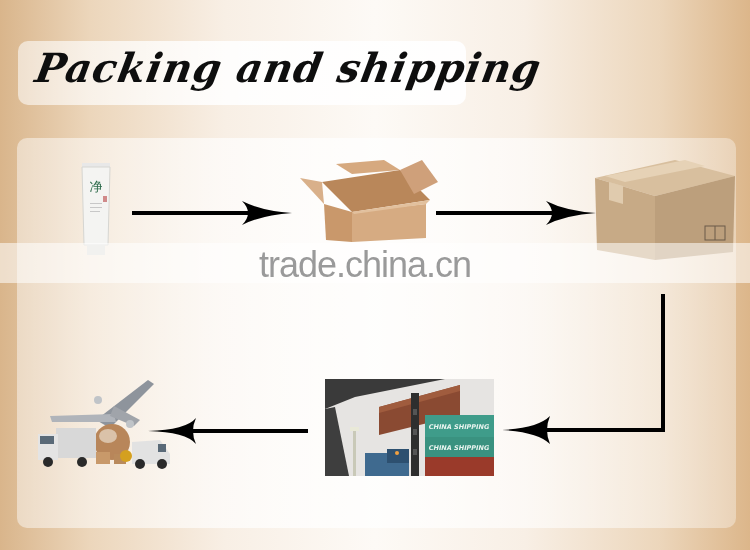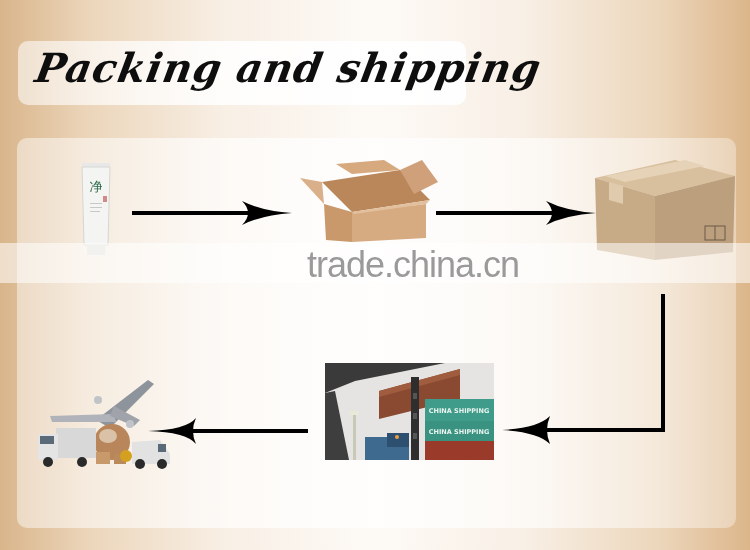--- a/index.html
+++ b/index.html
@@ -23,21 +23,21 @@
     position:absolute; left:17px; top:138px; width:719px; height:390px;
     background: linear-gradient(90deg, rgba(255,255,255,0.45), rgba(255,255,255,0.75) 40%, rgba(255,255,255,0.7) 60%, rgba(255,255,255,0.35));
     border-radius:10px;
   }
   .band {
     position:absolute; left:0; top:243px; width:750px; height:40px;
     background: rgba(255,255,255,0.55);
   }
   .watermark {
     position:absolute; left:259px; top:244px; font-family:"Liberation Sans", sans-serif;
-    font-size:36px; color:#9a9a9a; letter-spacing:-1px;margin-left:48px;
+    font-size:36px; color:#9a9a9a; letter-spacing:-1px;
   }
   .node { position:absolute; }
   .label-hidden { position:absolute; width:1px; height:1px; overflow:hidden; clip:rect(0 0 0 0); }
   svg { display:block; }
 </style>
 </head>
 <body>
 
 <div class="title-box"></div>
 <div class="title-text">Packing and shipping</div>
@@ -102,21 +102,21 @@
 <div class="watermark">trade.china.cn</div>
 
 <div class="node" style="left:500px; top:292px;">
   <svg width="170" height="160" viewBox="0 0 170 160">
     <rect x="161" y="2" width="4" height="138" fill="#000"></rect>
     <rect x="40" y="136" width="125" height="4" fill="#000"></rect>
     <path d="M50 124 Q38 136 2 138 Q38 140 50 152 Q44 138 50 124 Z" fill="#000"></path>
   </svg>
 </div>
 
-<div class="node" style="left:325px; top:363px;">
+<div class="node" style="left:325px; top:379px;font-style:italic;">
   <svg width="169" height="97" viewBox="0 0 169 97">
     <rect width="169" height="97" fill="#e6e4e2"></rect>
     <polygon points="0,0 120,0 30,18 0,30" fill="#3a3a3a"></polygon>
     <polygon points="0,30 10,28 24,97 0,97" fill="#3e3e3e"></polygon>
     <rect x="28" y="50" width="3" height="47" fill="#c9c9b8"></rect>
     <rect x="25" y="48" width="9" height="4" fill="#e9e9d8"></rect>
     <polygon points="54,28 135,6 135,36 54,56" fill="#8a4a32"></polygon>
     <polygon points="54,28 135,6 135,12 54,34" fill="#a05c3e"></polygon>
     <rect x="86" y="14" width="8" height="83" fill="#2e2e2e"></rect>
     <rect x="88" y="30" width="4" height="6" fill="#555"></rect>

